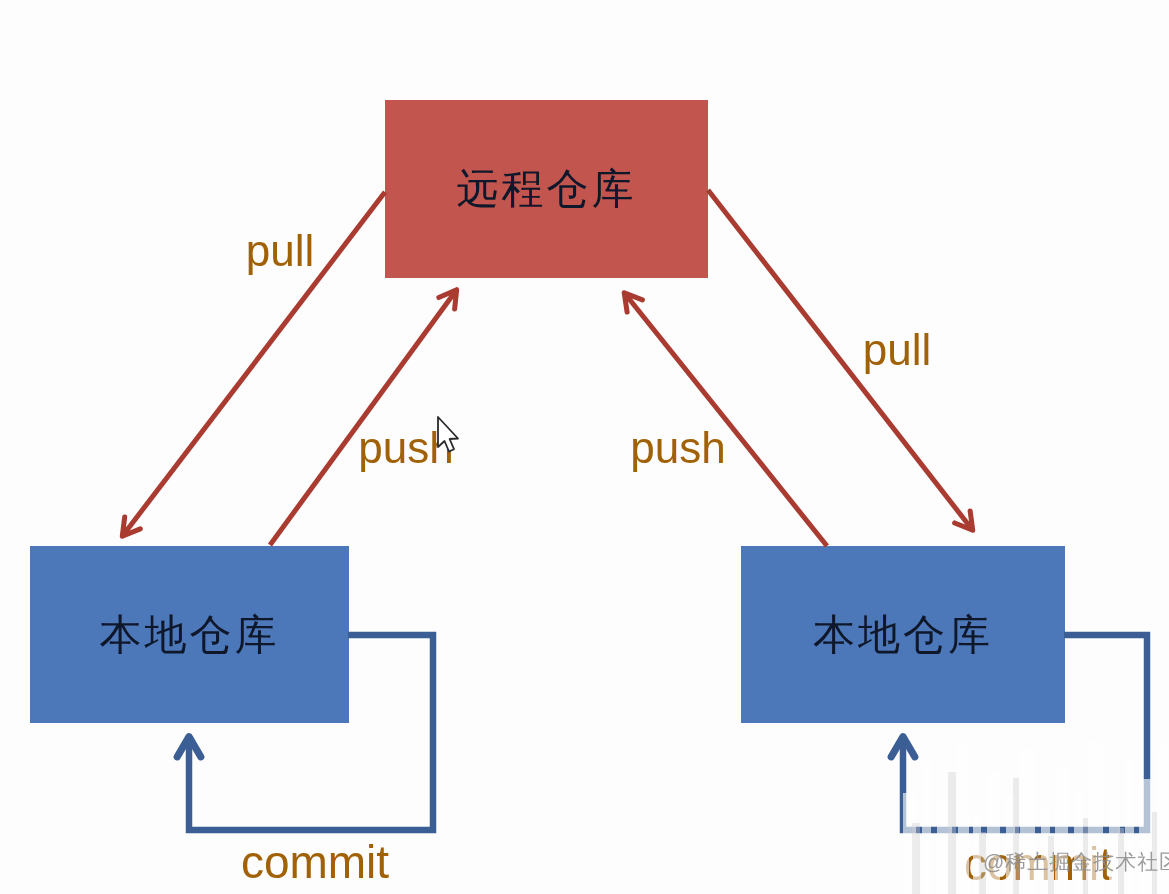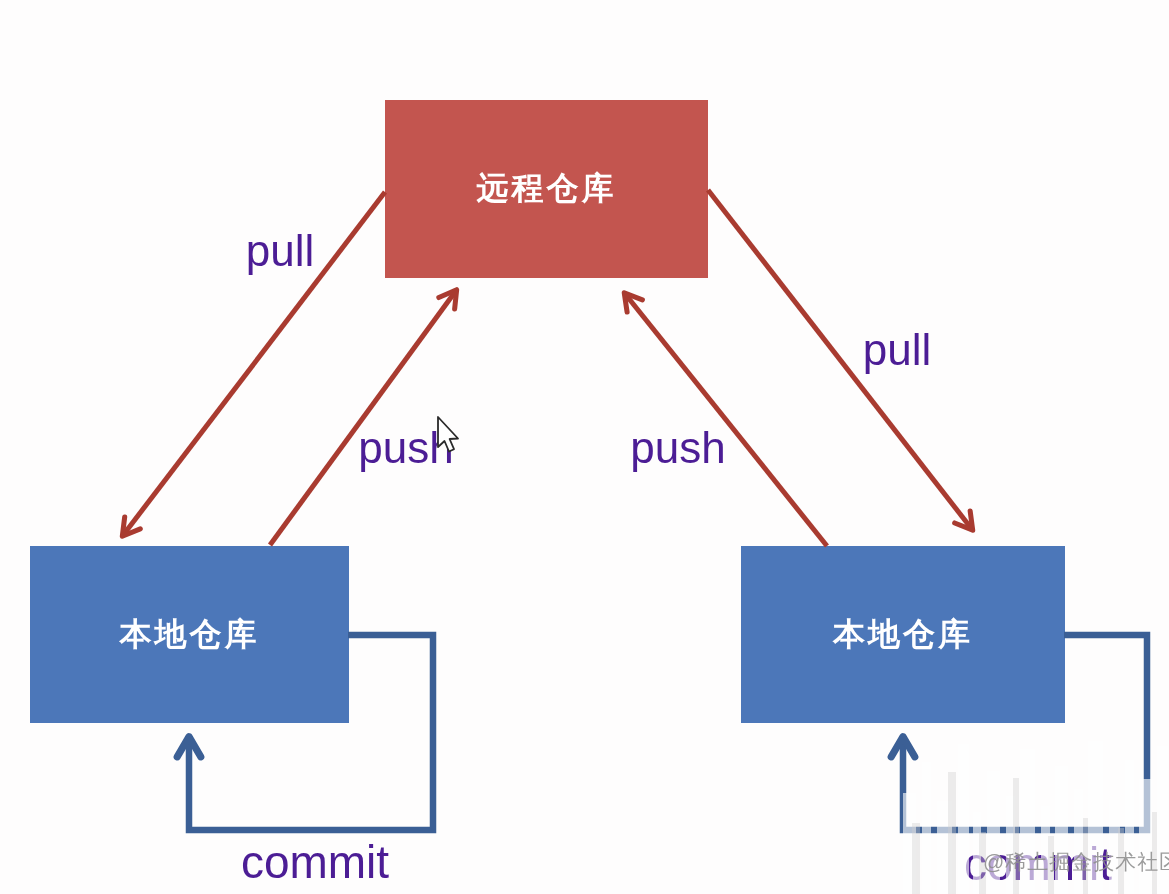--- a/index.html
+++ b/index.html
@@ -26,45 +26,45 @@
   .cursor-layer { z-index: 5; }
 
   .node-box {
     position: absolute;
     display: flex;
     align-items: center;
     justify-content: center;
     z-index: 1;
   }
   .node-label {
-    font-size: 32px;
+    font-size: 42px;
     letter-spacing: 3px;
-    color: #ffffff;
-    font-weight: 700;
+    color: #0f172a;
+    font-weight: 400;
   }
   .remote-box {
     left: 385px; top: 100px;
     width: 323px; height: 178px;
     background: #c3554f;
   }
   .local-box-left {
     left: 30px; top: 546px;
     width: 319px; height: 177px;
     background: #4c77b9;
   }
   .local-box-right {
     left: 741px; top: 546px;
     width: 324px; height: 177px;
     background: #4c77b9;
   }
 
   .edge-label {
     position: absolute;
     transform: translate(-50%, -50%);
-    color: #4c1d95;
+    color: #a16207;
     font-size: 44px;
     z-index: 3;
     white-space: nowrap;
   }
   .lbl-pull-left  { left: 280px; top: 251px; }
   .lbl-push-left  { left: 406px; top: 448px; }
   .lbl-push-right { left: 678px; top: 448px; }
   .lbl-pull-right { left: 897px; top: 350px; }
   .lbl-commit-left  { left: 315px; top: 862px; font-size: 46px; }
   .lbl-commit-right { left: 1038px; top: 864px; font-size: 46px; }

